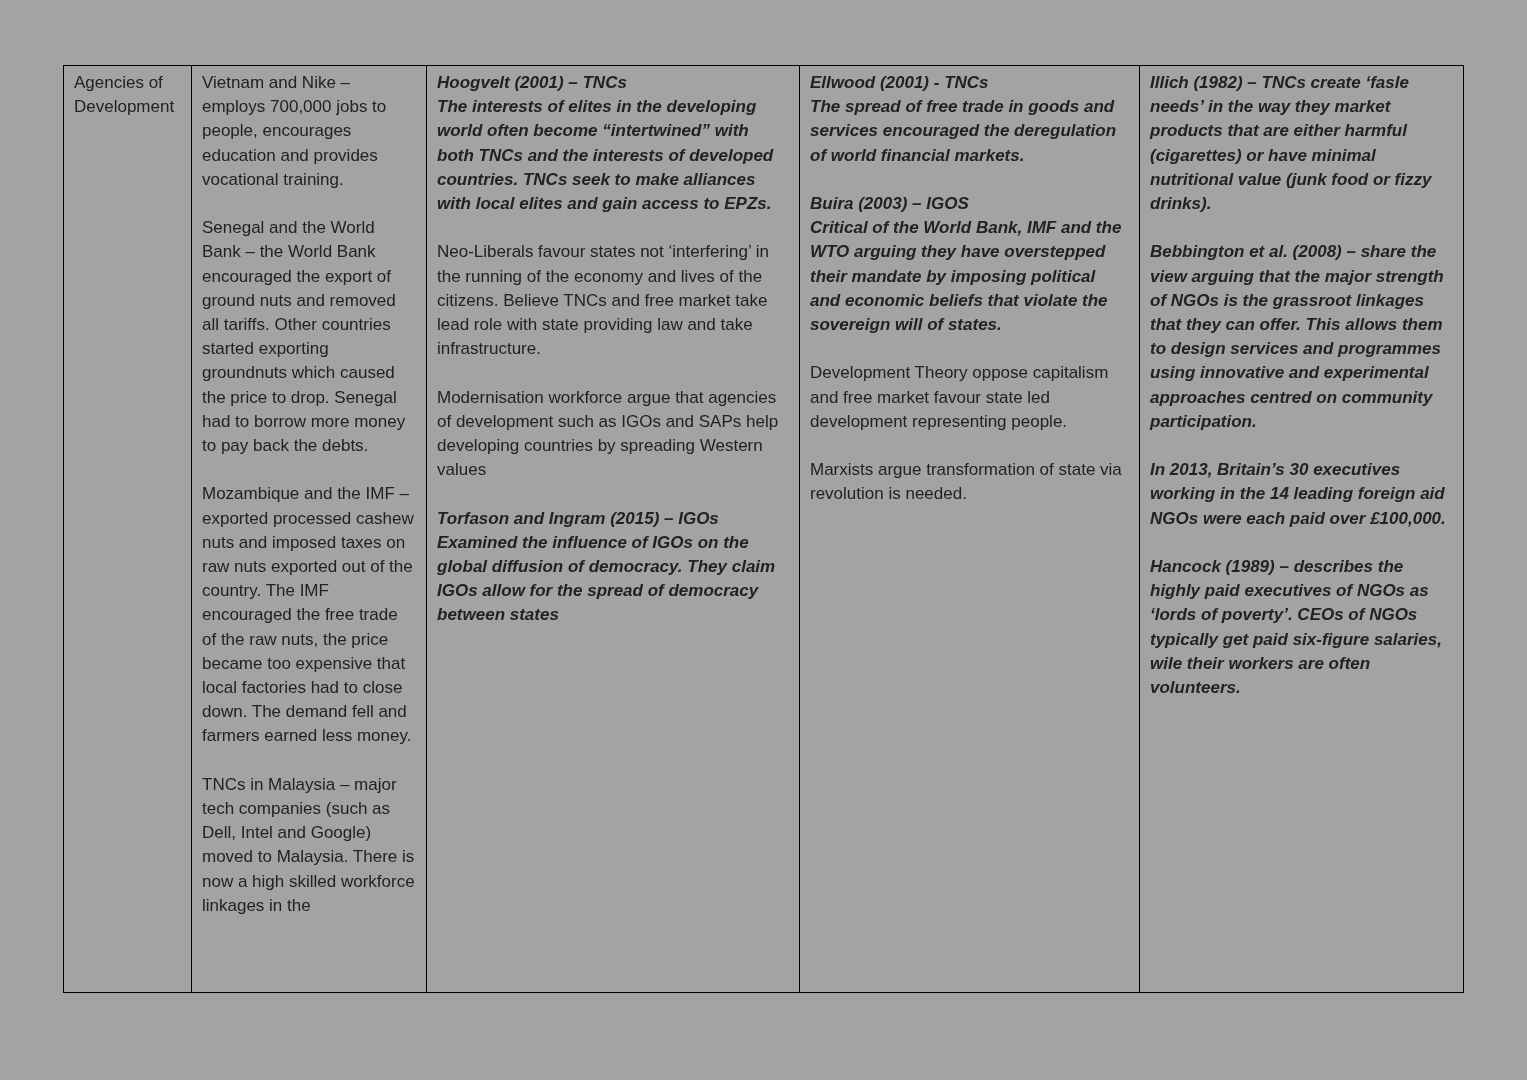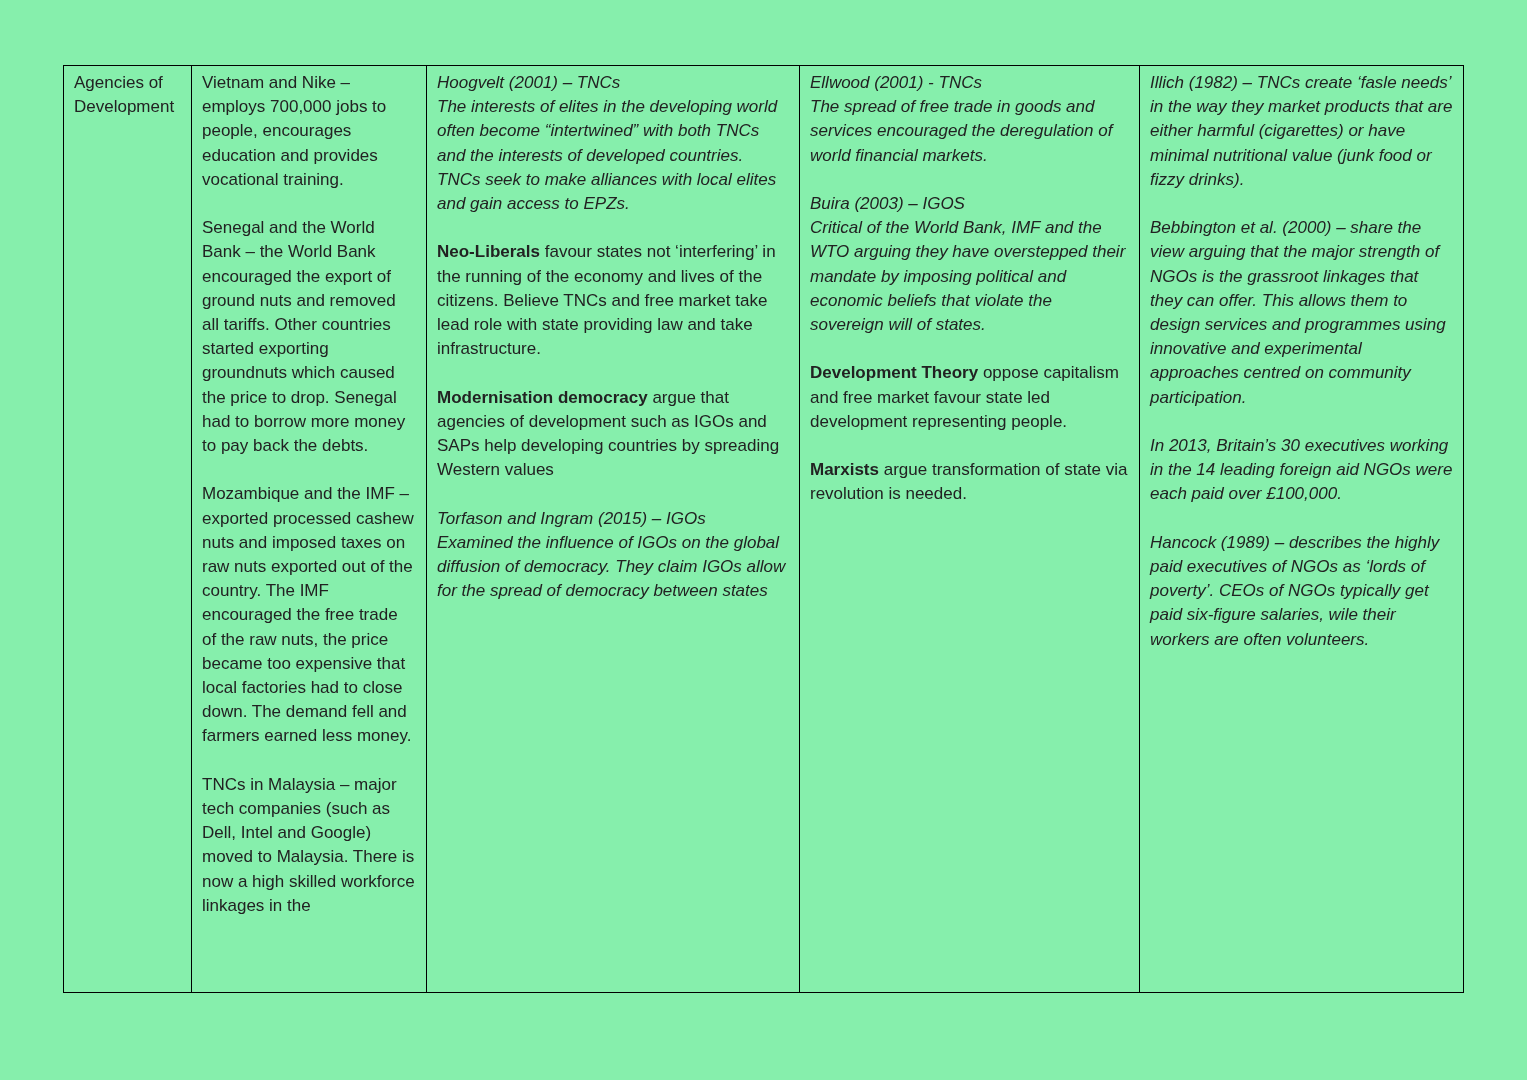--- a/index.html
+++ b/index.html
@@ -4,21 +4,21 @@
 <style>
   html, body {
     margin: 0;
     padding: 0;
     background: #ffffff;
   }
   .page {
     position: relative;
     width: 1527px;
     height: 1080px;
-    background: #86efac;
+    background: #a3a3a3;
     overflow: hidden;
     font-family: "Liberation Sans", "DejaVu Sans", sans-serif;
     color: #222222;
   }
   table.doc-table {
     position: absolute;
     left: 63px;
     top: 65px;
     width: 1400px;
     height: 928px;
@@ -39,22 +39,22 @@
   col.c4 { width: 340px; }
   col.c5 { width: 324px; }
   .para {
     margin: 0;
     white-space: pre-wrap;
   }
   .para + .para {
     margin-top: 24.2px;
   }
   .seg-normal { font-style: normal; font-weight: normal; }
-  .seg-italic { font-style: italic; font-weight: normal; }
-  .seg-bold   { font-style: normal; font-weight: bold; margin-top: 20px; }
+  .seg-italic { font-style: italic; font-weight: bold; }
+  .seg-bold   { font-style: normal; font-weight: normal; margin-top: 20px; }
 </style>
 </head>
 <body>
 
 <div class="page">
   <table class="doc-table">
     <colgroup>
       <col class="c1">
       <col class="c2">
       <col class="c3">
@@ -69,34 +69,34 @@
         <td>
             <p class="para"><span class="seg-normal">Vietnam and Nike – employs 700,000 jobs to people, encourages education and provides vocational training.</span></p>
             <p class="para"><span class="seg-normal">Senegal and the World Bank – the World Bank encouraged the export of ground nuts and removed all tariffs. Other countries started exporting groundnuts which caused the price to drop. Senegal had to borrow more money to pay back the debts.</span></p>
             <p class="para"><span class="seg-normal">Mozambique and the IMF – exported processed cashew nuts and imposed taxes on raw nuts exported out of the country. The IMF encouraged the free trade of the raw nuts, the price became too expensive that local factories had to close down. The demand fell and farmers earned less money.</span></p>
             <p class="para"><span class="seg-normal">TNCs in Malaysia – major tech companies (such as Dell, Intel and Google) moved to Malaysia. There is now a high skilled workforce linkages in the</span></p>
           </td>
         <td>
             <p class="para"><span class="seg-italic">Hoogvelt (2001) – TNCs
 The interests of elites in the developing world often become “intertwined” with both TNCs and the interests of developed countries. TNCs seek to make alliances with local elites and gain access to EPZs.</span></p>
             <p class="para"><span class="seg-bold">Neo-Liberals</span><span class="seg-normal"> favour states not ‘interfering’ in the running of the economy and lives of the citizens. Believe TNCs and free market take lead role with state providing law and take infrastructure.</span></p>
-            <p class="para"><span class="seg-bold">Modernisation democracy</span><span class="seg-normal"> argue that agencies of development such as IGOs and SAPs help developing countries by spreading Western values</span></p>
+            <p class="para"><span class="seg-bold">Modernisation workforce</span><span class="seg-normal"> argue that agencies of development such as IGOs and SAPs help developing countries by spreading Western values</span></p>
             <p class="para"><span class="seg-italic">Torfason and Ingram (2015) – IGOs
 Examined the influence of IGOs on the global diffusion of democracy. They claim IGOs allow for the spread of democracy between states</span></p>
           </td>
         <td>
             <p class="para"><span class="seg-italic">Ellwood (2001) - TNCs
 The spread of free trade in goods and services encouraged the deregulation of world financial markets.</span></p>
             <p class="para"><span class="seg-italic">Buira (2003) – IGOS
 Critical of the World Bank, IMF and the WTO arguing they have overstepped their mandate by imposing political and economic beliefs that violate the sovereign will of states.</span></p>
             <p class="para"><span class="seg-bold">Development Theory</span><span class="seg-normal"> oppose capitalism and free market favour state led development representing people.</span></p>
             <p class="para"><span class="seg-bold">Marxists</span><span class="seg-normal"> argue transformation of state via revolution is needed.</span></p>
           </td>
         <td>
             <p class="para"><span class="seg-italic">Illich (1982) – TNCs create ‘fasle needs’ in the way they market products that are either harmful (cigarettes) or have minimal nutritional value (junk food or fizzy drinks).</span></p>
-            <p class="para"><span class="seg-italic">Bebbington et al. (2000) – share the view arguing that the major strength of NGOs is the grassroot linkages that they can offer. This allows them to design services and programmes using innovative and experimental approaches centred on community participation.</span></p>
+            <p class="para"><span class="seg-italic">Bebbington et al. (2008) – share the view arguing that the major strength of NGOs is the grassroot linkages that they can offer. This allows them to design services and programmes using innovative and experimental approaches centred on community participation.</span></p>
             <p class="para"><span class="seg-italic">In 2013, Britain’s 30 executives working in the 14 leading foreign aid NGOs were each paid over £100,000.</span></p>
             <p class="para"><span class="seg-italic">Hancock (1989) – describes the highly paid executives of NGOs as ‘lords of poverty’. CEOs of NGOs typically get paid six-figure salaries, wile their workers are often volunteers.</span></p>
           </td>
       </tr>
     </tbody>
   </table>
 </div>
 
 </body></html>

